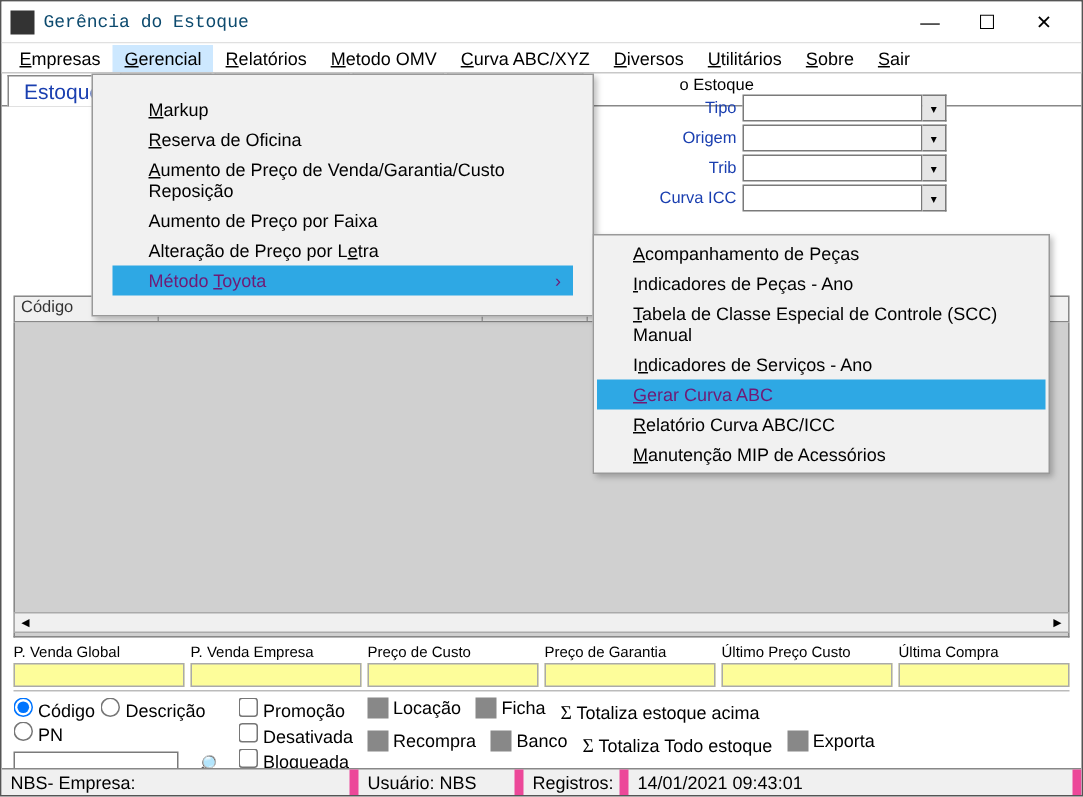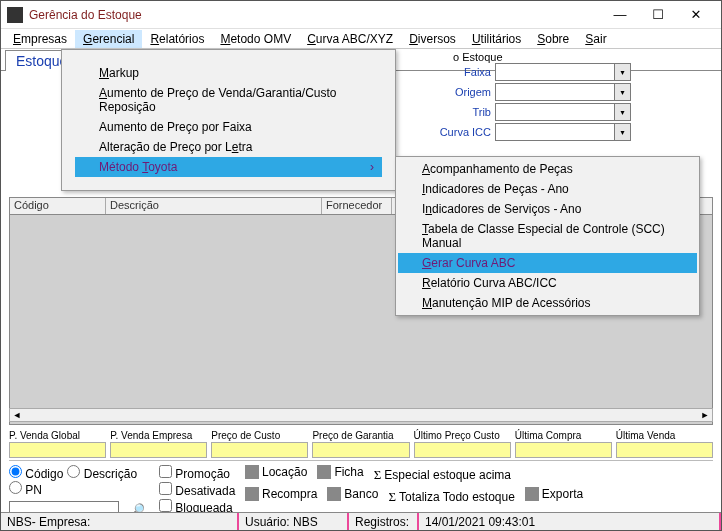--- a/index.html
+++ b/index.html
@@ -1,19 +1,19 @@
 <!DOCTYPE html>
 <html><head>
 <meta charset="utf-8">
 <style>
   * { box-sizing: border-box; margin: 0; padding: 0; font-family: "Segoe UI", Tahoma, sans-serif; font-size: 12px; }
   body { background: #fff; width: 722px; height: 531px; overflow: hidden; border: 1px solid #555; position: relative; }
   .titlebar { height: 28px; display: flex; align-items: center; padding: 0 6px; background: #fff; border-bottom: 1px solid #e0e0e0; }
   .titlebar .app-icon { width: 16px; height: 16px; background: #333; margin-right: 6px; display:inline-block; }
-  .titlebar .title { flex: 1; font-size: 12px; color: #7f1d1d; }
+  .titlebar .title { flex: 1; font-size: 12px; color: #0c4a6e; font-family: Liberation Mono, monospace; }
   .titlebar .win-btn { width: 38px; height: 28px; display:flex; align-items:center; justify-content:center; font-size:13px; }
   .menubar { height: 20px; display: flex; align-items: flex-end; padding: 0 4px; border-bottom: 1px solid #c8c8c8; background:#fff; }
   .menubar .menu-item { padding: 2px 8px; cursor:default; }
   .menubar .menu-item.active { background:#cde8ff; }
   .tabstrip { height: 22px; display:flex; align-items:flex-end; padding: 2px 4px 0 4px; border-bottom:1px solid #888; position:relative; }
   .tab { padding:2px 10px; border:1px solid #888; border-bottom:none; margin-right:2px; background:#f4f4f4; font-size:14px; color:#1a3fb0; }
   .tab.selected { background:#fff; position:relative; top:1px; }
   .filter-panel { position:absolute; right:8px; top:50px; width:280px; }
   .filter-row { display:flex; align-items:center; margin-bottom:2px; }
   .filter-row label { width:58px; text-align:right; margin-right:4px; font-size:11px; color:#1a3fb0; }
@@ -39,21 +39,21 @@
   .radio-col { width:150px; font-size:11px; }
   .radio-col label { display:inline-block; margin-right:4px; }
   .check-col { width:86px; font-size:11px; }
   .check-col label { display:block; line-height:15px; }
   .btns-col { flex:1; font-size:11px; }
   .tool-btn { display:inline-flex; align-items:center; gap:3px; margin-right:10px; margin-bottom:4px; }
   .tool-icon { width:14px; height:14px; background:#888; display:inline-block; }
   .search-input { width:110px; height:18px; border:1px solid #7a7a7a; margin-top:4px; }
   .binoc { display:inline-block; margin-left:8px; margin-top:4px; }
   .statusbar { position:absolute; left:0; right:0; bottom:0; height:18px; border-top:1px solid #888; background:#f0f0f0; display:flex; align-items:center; font-size:11px; }
-  .statusbar div { padding:0 6px; border-right:2px solid #ec4899; height:100%; display:flex; align-items:center;}
+  .statusbar div { padding:0 6px; border-right:6px solid #ec4899; height:100%; display:flex; align-items:center;}
   .sigma { font-family:serif; font-size:13px; }
 </style>
 </head>
 <body>
 
 <div class="titlebar">
   <span class="app-icon"></span>
   <span class="title">Gerência do Estoque</span>
   <div class="win-btn">—</div>
   <div class="win-btn">☐</div>
@@ -77,21 +77,21 @@
     <div class="tab">Grupo</div>
     <div class="tab">Sub Grupo</div>
     <div class="tab">Marca</div>
     <div class="tab">C. Contabil</div>
   </div>
 
 <div class="filter-panel">
   <div class="filter-group-title">o Estoque</div>
   <div id="filter-rows">
       <div class="filter-row">
-        <label>Faixa</label>
+        <label>Tipo</label>
         <input style="">
         <div class="dd-btn">▾</div>
       </div>
       <div class="filter-row">
         <label>Origem</label>
         <input style="">
         <div class="dd-btn">▾</div>
       </div>
       <div class="filter-row">
         <label>Trib</label>
@@ -101,31 +101,32 @@
       <div class="filter-row">
         <label>Curva ICC</label>
         <input style="">
         <div class="dd-btn">▾</div>
       </div>
     </div>
 </div>
 
 <div class="dropdown-menu" id="dropdown">
     <div class="dd-item"><span class="ul" style="text-decoration:underline">M</span>arkup</div>
+    <div class="dd-item"><span class="ul" style="text-decoration:underline">R</span>eserva de Oficina</div>
     <div class="dd-item"><span class="ul" style="text-decoration:underline">A</span>umento de Preço de Venda/Garantia/Custo Reposição</div>
     <div class="dd-item">Aumento de Preço por Faixa</div>
     <div class="dd-item">Alteração de Preço por L<span class="ul" style="text-decoration:underline">e</span>tra</div>
     <div class="dd-item sub highlight">Método <span class="ul" style="text-decoration:underline">T</span>oyota</div>
   </div>
 
 <div class="submenu" id="submenu">
     <div class="dd-item"><span class="ul" style="text-decoration:underline">A</span>companhamento de Peças</div>
     <div class="dd-item"><span class="ul" style="text-decoration:underline">I</span>ndicadores de Peças - Ano</div>
+    <div class="dd-item"><span class="ul" style="text-decoration:underline">T</span>abela de Classe Especial de Controle (SCC) Manual</div>
     <div class="dd-item">I<span class="ul" style="text-decoration:underline">n</span>dicadores de Serviços - Ano</div>
-    <div class="dd-item"><span class="ul" style="text-decoration:underline">T</span>abela de Classe Especial de Controle (SCC) Manual</div>
     <div class="dd-item highlight"><span class="ul" style="text-decoration:underline">G</span>erar Curva ABC</div>
     <div class="dd-item"><span class="ul" style="text-decoration:underline">R</span>elatório Curva ABC/ICC</div>
     <div class="dd-item"><span class="ul" style="text-decoration:underline">M</span>anutenção MIP de Acessórios</div>
   </div>
 
 <div class="grid-header" id="gridheader">
     <div style="width: 96px;">Código</div>
     <div style="width: 216px;">Descrição</div>
     <div style="width: 70px;">Fornecedor</div>
     <div style="width: 100px;">P. Super Mercado</div>
@@ -158,24 +159,20 @@
       <div class="box"></div>
     </div>
     <div class="bf">
       <label>Último Preço Custo</label>
       <div class="box"></div>
     </div>
     <div class="bf">
       <label>Última Compra</label>
       <div class="box"></div>
     </div>
-    <div class="bf">
-      <label>Última Venda</label>
-      <div class="box"></div>
-    </div>
   </div>
 
 <div class="toolbar2">
   <div class="radio-col">
     <div id="radios-row"><label><input type="radio" name="sm" checked="" style=""> Código</label><label><input type="radio" name="sm" style=""> Descrição</label><label><input type="radio" name="sm" style=""> PN</label></div>
     <input class="search-input" type="text" style="">
     <span class="binoc">🔎</span>
   </div>
   <div class="check-col" id="checks-col">
       <label><input type="checkbox" style=""> Promoção</label>
@@ -184,21 +181,21 @@
     </div>
   <div class="btns-col">
     <div id="btn-row1"><span class="tool-btn">
           <span class="tool-icon"></span>
           <span>Locação</span>
         </span><span class="tool-btn">
           <span class="tool-icon"></span>
           <span>Ficha</span>
         </span><span class="tool-btn">
           <span class="sigma">Σ</span>
-          <span>Especial estoque acima</span>
+          <span>Totaliza estoque acima</span>
         </span></div>
     <div id="btn-row2"><span class="tool-btn">
           <span class="tool-icon"></span>
           <span>Recompra</span>
         </span><span class="tool-btn">
           <span class="tool-icon"></span>
           <span>Banco</span>
         </span><span class="tool-btn">
           <span class="sigma">Σ</span>
           <span>Totaliza Todo estoque</span>

